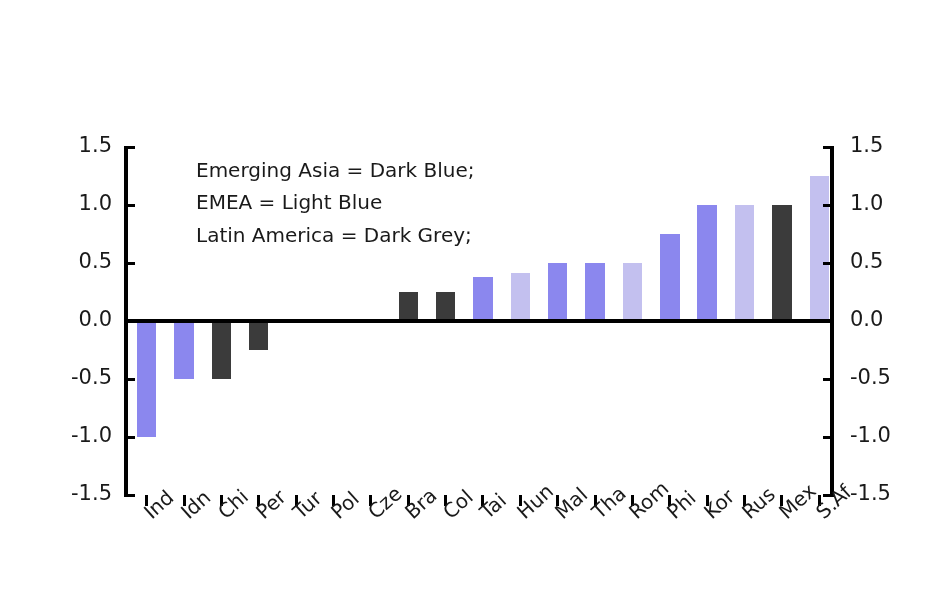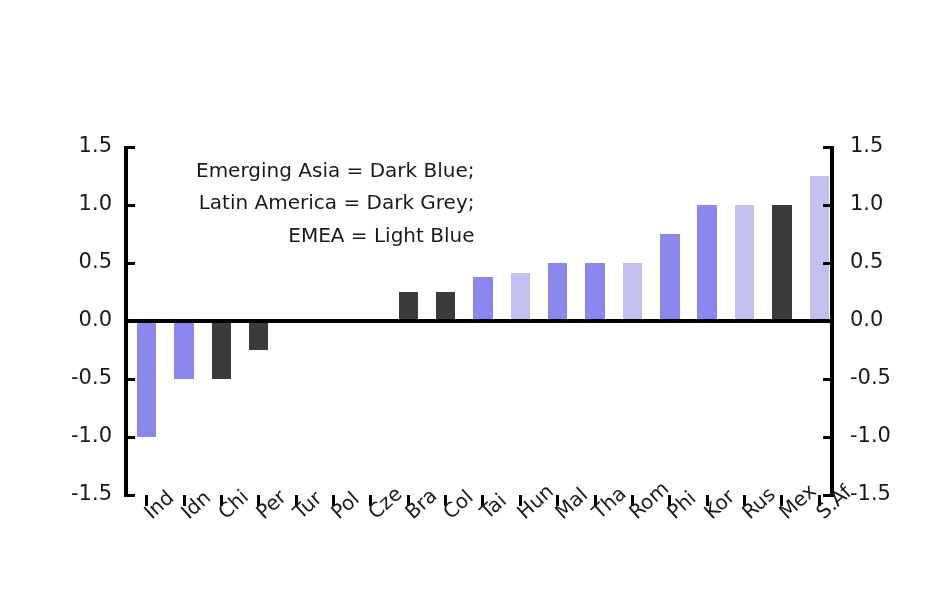--- a/index.html
+++ b/index.html
@@ -111,32 +111,32 @@
   }
   
   #legend {
     position: absolute;
     left: 196px;
     top: 154px;
     font-size: 20px;
     line-height: 1.62;
     color: #1a1a1a;
   }
-  .legend-line { white-space: nowrap; text-align: right; }
+  .legend-line { white-space: nowrap; }
 </style>
 </head>
 <body>
 
 <div id="chart-root">
 
 
   <div id="legend">
     <div class="legend-line">Emerging Asia = Dark Blue;</div>
+    <div class="legend-line">EMEA = Light Blue</div>
     <div class="legend-line">Latin America = Dark Grey;</div>
-    <div class="legend-line">EMEA = Light Blue</div>
   </div>
 
   <div id="plot-area">
     <div id="bars-layer">
         <div class="bar-slot" style="left: 0px; width: 37.3684px;">
           <div class="bar" style="top: 174px; height: 116px; left: 8.96842px; width: 19.4316px; background: rgb(139, 135, 238);"></div>
           <div class="minor-tick" style="left: 17.1842px;"></div>
         </div>
         <div class="bar-slot" style="left: 37.3684px; width: 37.3684px;">
           <div class="bar" style="top: 174px; height: 58px; left: 8.96842px; width: 19.4316px; background: rgb(139, 135, 238);"></div>

